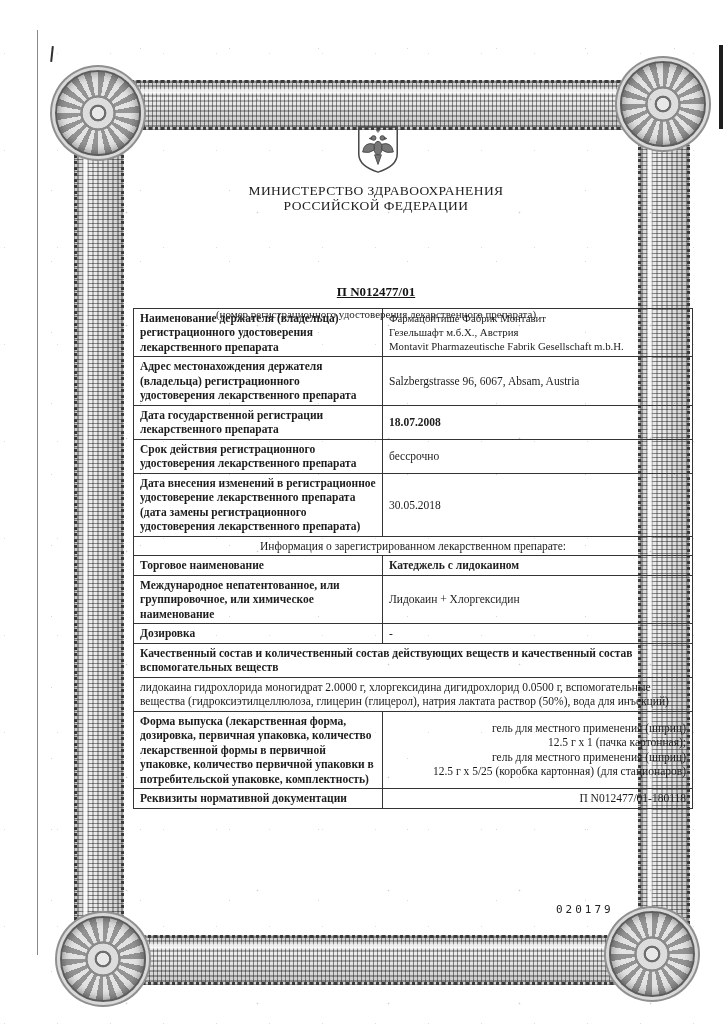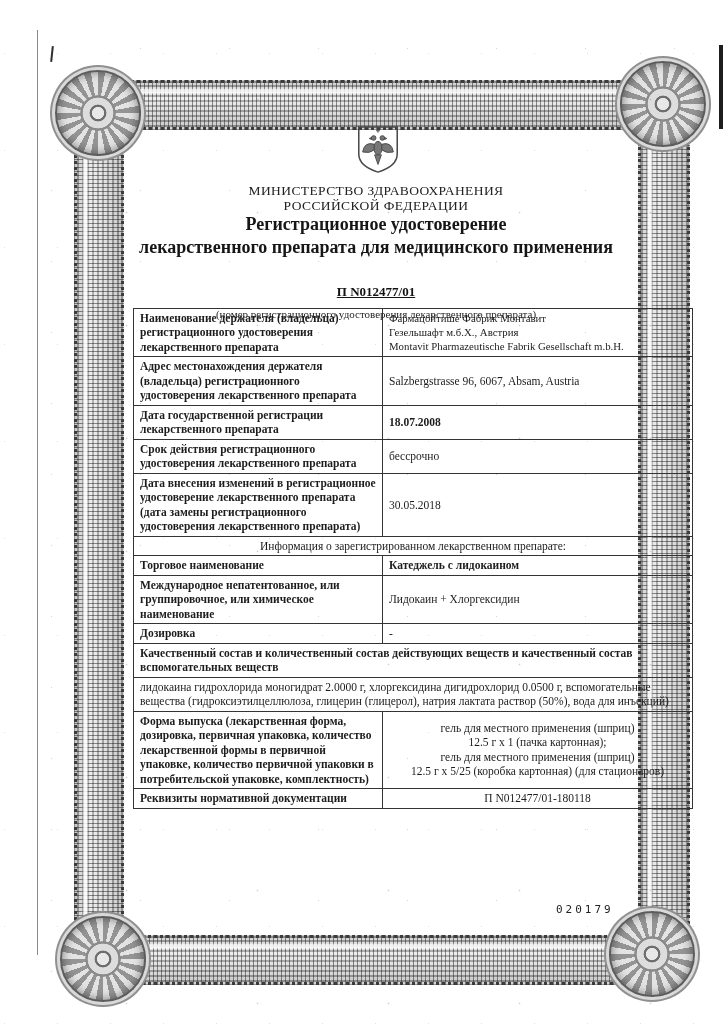--- a/index.html
+++ b/index.html
@@ -67,21 +67,21 @@
 
   
   table.cert{border-collapse:collapse;position:absolute;left:133px;top:308px;width:560px;table-layout:fixed;padding-left:31px;}
   table.cert td{
     border:1.4px solid #343434;padding:2px 6px;
     font-size:11.5px;line-height:1.26;vertical-align:middle;color:#1c1c1c;
   }
   td.lbl{font-weight:bold;width:236px;}
   td.val{}
   td.val.small{font-size:10.8px;}
-  td.val.left{text-align:center;}
+  td.val.left{text-align:right;}
   td.full.center{text-align:center;}
   td.bold{font-weight:bold;}
   .preline{white-space:pre-line;}
 
   
   .serial{
     position:absolute;left:556px;top:903px;
     font-family:"DejaVu Sans Mono",monospace;font-size:11px;letter-spacing:3px;color:#222;
   }
 </style>
@@ -116,24 +116,20 @@
       <ellipse cx="24" cy="24" rx="4.2" ry="7"></ellipse>
       <path d="M20 20 Q10 17 8 28 Q15 30 20 26 Z"></path>
       <path d="M28 20 Q38 17 40 28 Q33 30 28 26 Z"></path>
       <path d="M20.5 31 L24 41 L27.5 31 Z"></path>
     </g>
   </svg>
 
   <div class="hdr ministry">
     <div>МИНИСТЕРСТВО ЗДРАВООХРАНЕНИЯ</div>
     <div>РОССИЙСКОЙ ФЕДЕРАЦИИ</div>
-  </div>
-  <div class="hdr doc-title">
-    <div>Регистрационное удостоверение</div>
-    <div>лекарственного препарата для медицинского применения</div>
   </div>
   <div class="hdr regnum">П N012477/01</div>
   <div class="hdr regnum-caption">(номер регистрационного удостоверения лекарственного препарата)</div>
 
   <table class="cert">
     <tbody>
         <tr>
       <td class="lbl">Наименование держателя (владельца) регистрационного удостоверения лекарственного препарата</td>
       <td class="val small preline">Фармацойтише Фабрик Монтавит
 Гезельшафт м.б.Х., Австрия

